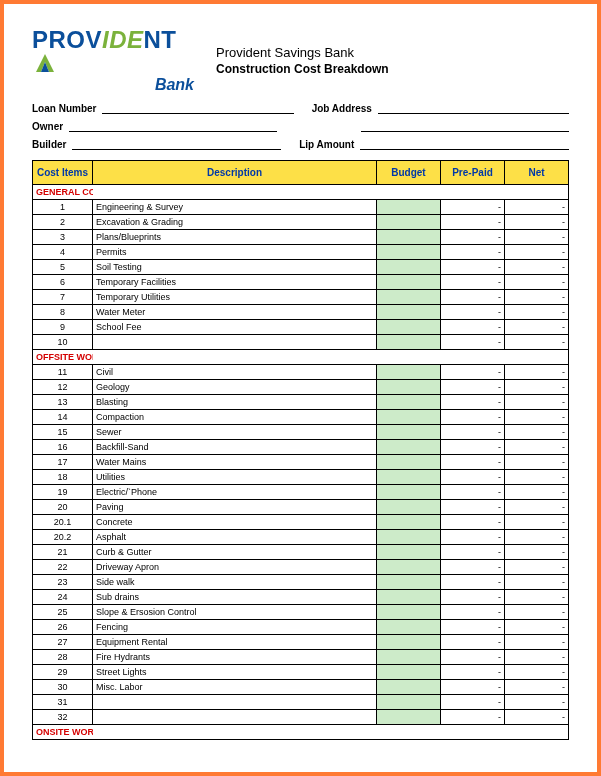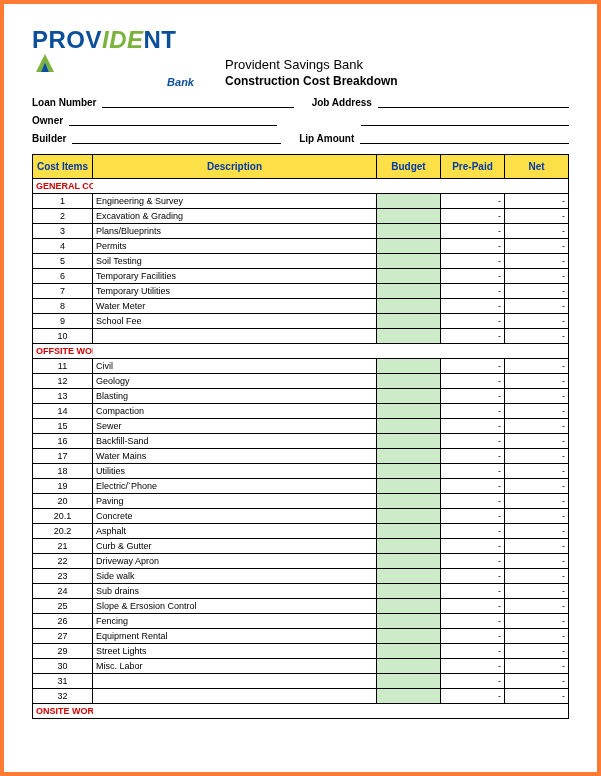--- a/index.html
+++ b/index.html
@@ -15,40 +15,40 @@
     border: 4px solid #ff7a33;
     background: #fff;
     position: relative;
     overflow: hidden;
   }
   .page {
     padding: 18px 28px 10px 28px;
   }
   .header-row {
     display: flex;
-    align-items: flex-end;
-    gap: 25px;
+    align-items: center;
+    gap: 16px;
   }
   .logo {
     width: 168px;
     flex: 0 0 168px;
     padding-top: 6px;
   }
   .logo-inner { position: relative; }
   .logo-text {
     font-family: Arial, sans-serif;
     font-weight: 800;
     font-size: 24px;
     letter-spacing: 0.5px;
     color: #0b4f9b;
     line-height: 1;
   }
   .logo-text .mid { color: #7bb23c; font-style: italic; }
   .logo-sub {
-    font-size: 11px;
+    font-size: 16px;
     font-weight: 700;
     font-style: italic;
     color: #0b4f9b;
     text-align: right;
     margin-top: -2px;
     padding-right: 6px;
   }
   .logo-shape {
     display:inline-block; vertical-align: top; margin-left:2px;
   }
@@ -391,20 +391,27 @@
             <td class="net">-</td>
           </tr>
           <tr>
             <td class="item">27</td>
             <td class="desc">Equipment Rental</td>
             <td class="bud"></td>
             <td class="pre">-</td>
             <td class="net">-</td>
           </tr>
           <tr>
+            <td class="item">28</td>
+            <td class="desc">Fire Hydrants</td>
+            <td class="bud"></td>
+            <td class="pre">-</td>
+            <td class="net">-</td>
+          </tr>
+          <tr>
             <td class="item">29</td>
             <td class="desc">Street Lights</td>
             <td class="bud"></td>
             <td class="pre">-</td>
             <td class="net">-</td>
           </tr>
           <tr>
             <td class="item">30</td>
             <td class="desc">Misc. Labor</td>
             <td class="bud"></td>

